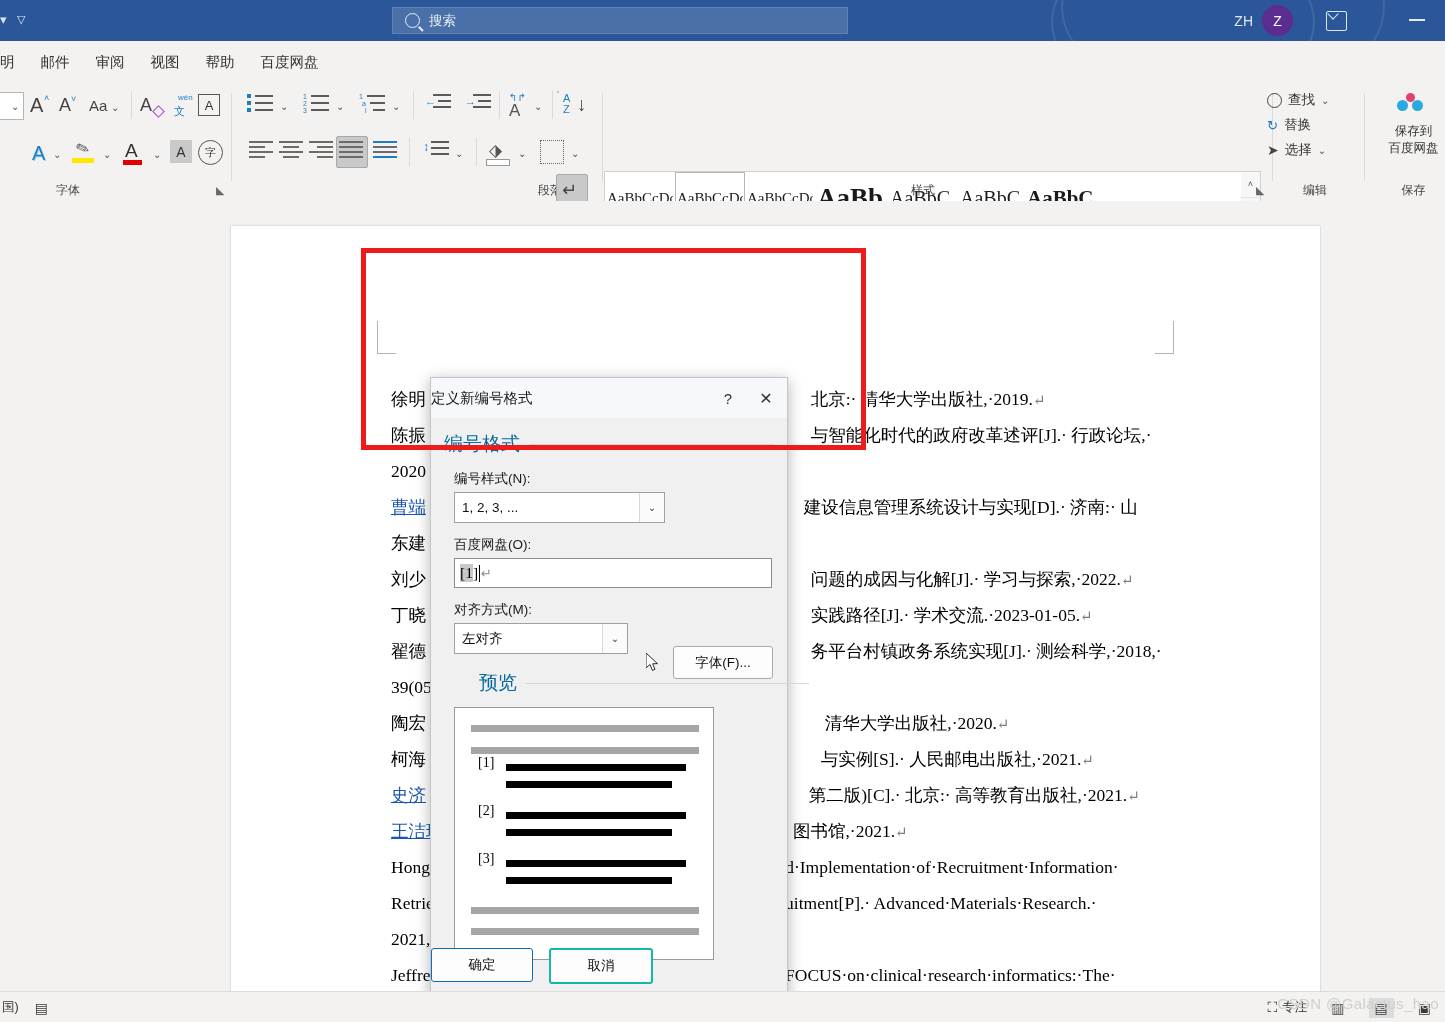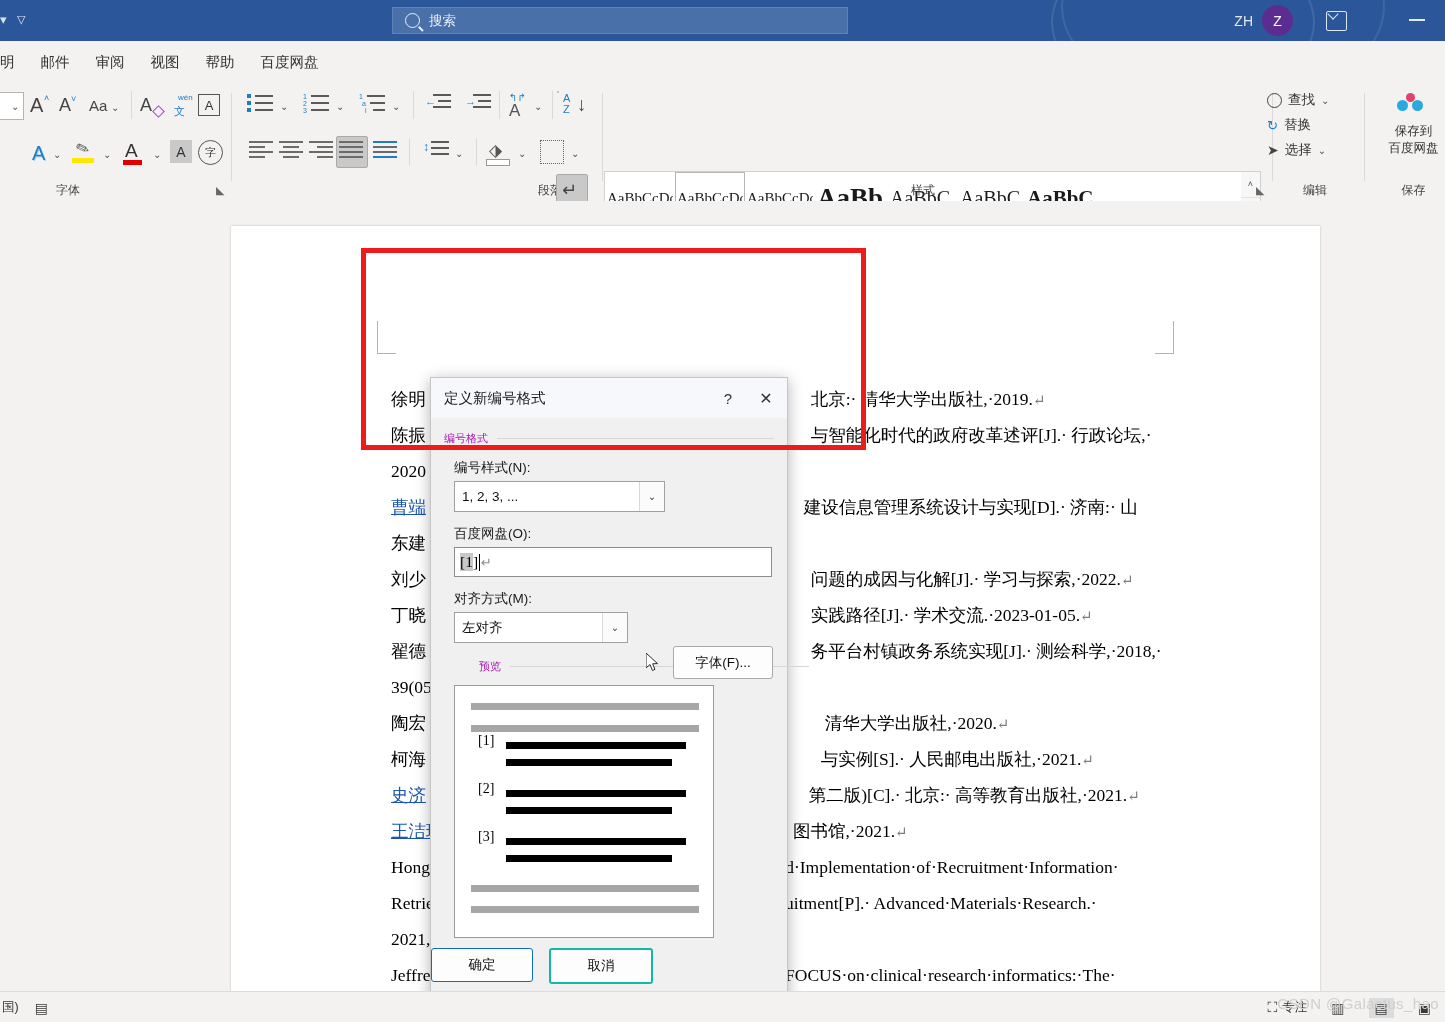--- a/index.html
+++ b/index.html
@@ -110,25 +110,25 @@
   .dline .lnk{color:#1a56b0;text-decoration:underline;}
   .pil{color:#7d7d7d;font-size:15px;}
 
   
   .dialog{
     position:absolute;left:430px;top:176px;width:356px;height:632px;
     background:#f0f0f0;border:1px solid #c6c6c6;
     box-shadow:0 3px 14px rgba(0,0,0,.30);
   }
   .dlg-title{height:40px;background:#f6f8fb;display:flex;align-items:center;}
-  .dlg-title .t{font-size:14.5px;color:#1b1b1b;padding-left:13px;flex:1;}
+  .dlg-title .t{font-size:14.5px;color:#1b1b1b;flex:1;}
   .dlg-title .qm{width:34px;text-align:center;font-size:15px;color:#333;}
   .dlg-title .xx{width:42px;text-align:center;font-size:16px;color:#333;}
   .sect{margin:13px 0 0 13px;display:flex;align-items:center;gap:9px;width:330px;}
-  .sect .lab{font-size:11px;color:#a21caf;white-space:nowrap;}
+  .sect .lab{font-size:19px;color:#0369a1;white-space:nowrap;}
   .sect .rule{flex:1;height:1px;background:#d6d6d6;}
   .fld-lab{font-size:13.5px;color:#1b1b1b;margin:13px 0 4px 23px;}
   .combo{
     margin-left:23px;height:31px;background:#fff;border:1px solid #a0a0a0;
     display:flex;align-items:center;box-sizing:border-box;
   }
   .combo .val{flex:1;padding-left:7px;font-size:13.5px;color:#111;}
   .combo .arrow{width:24px;height:100%;display:flex;align-items:center;justify-content:center;
     border-left:1px solid #d8d8d8;background:#fbfbfb;font-size:10px;color:#444;}
   .btnF{position:absolute;right:14px;top:268px;width:98px;height:31px;background:#fdfdfd;

